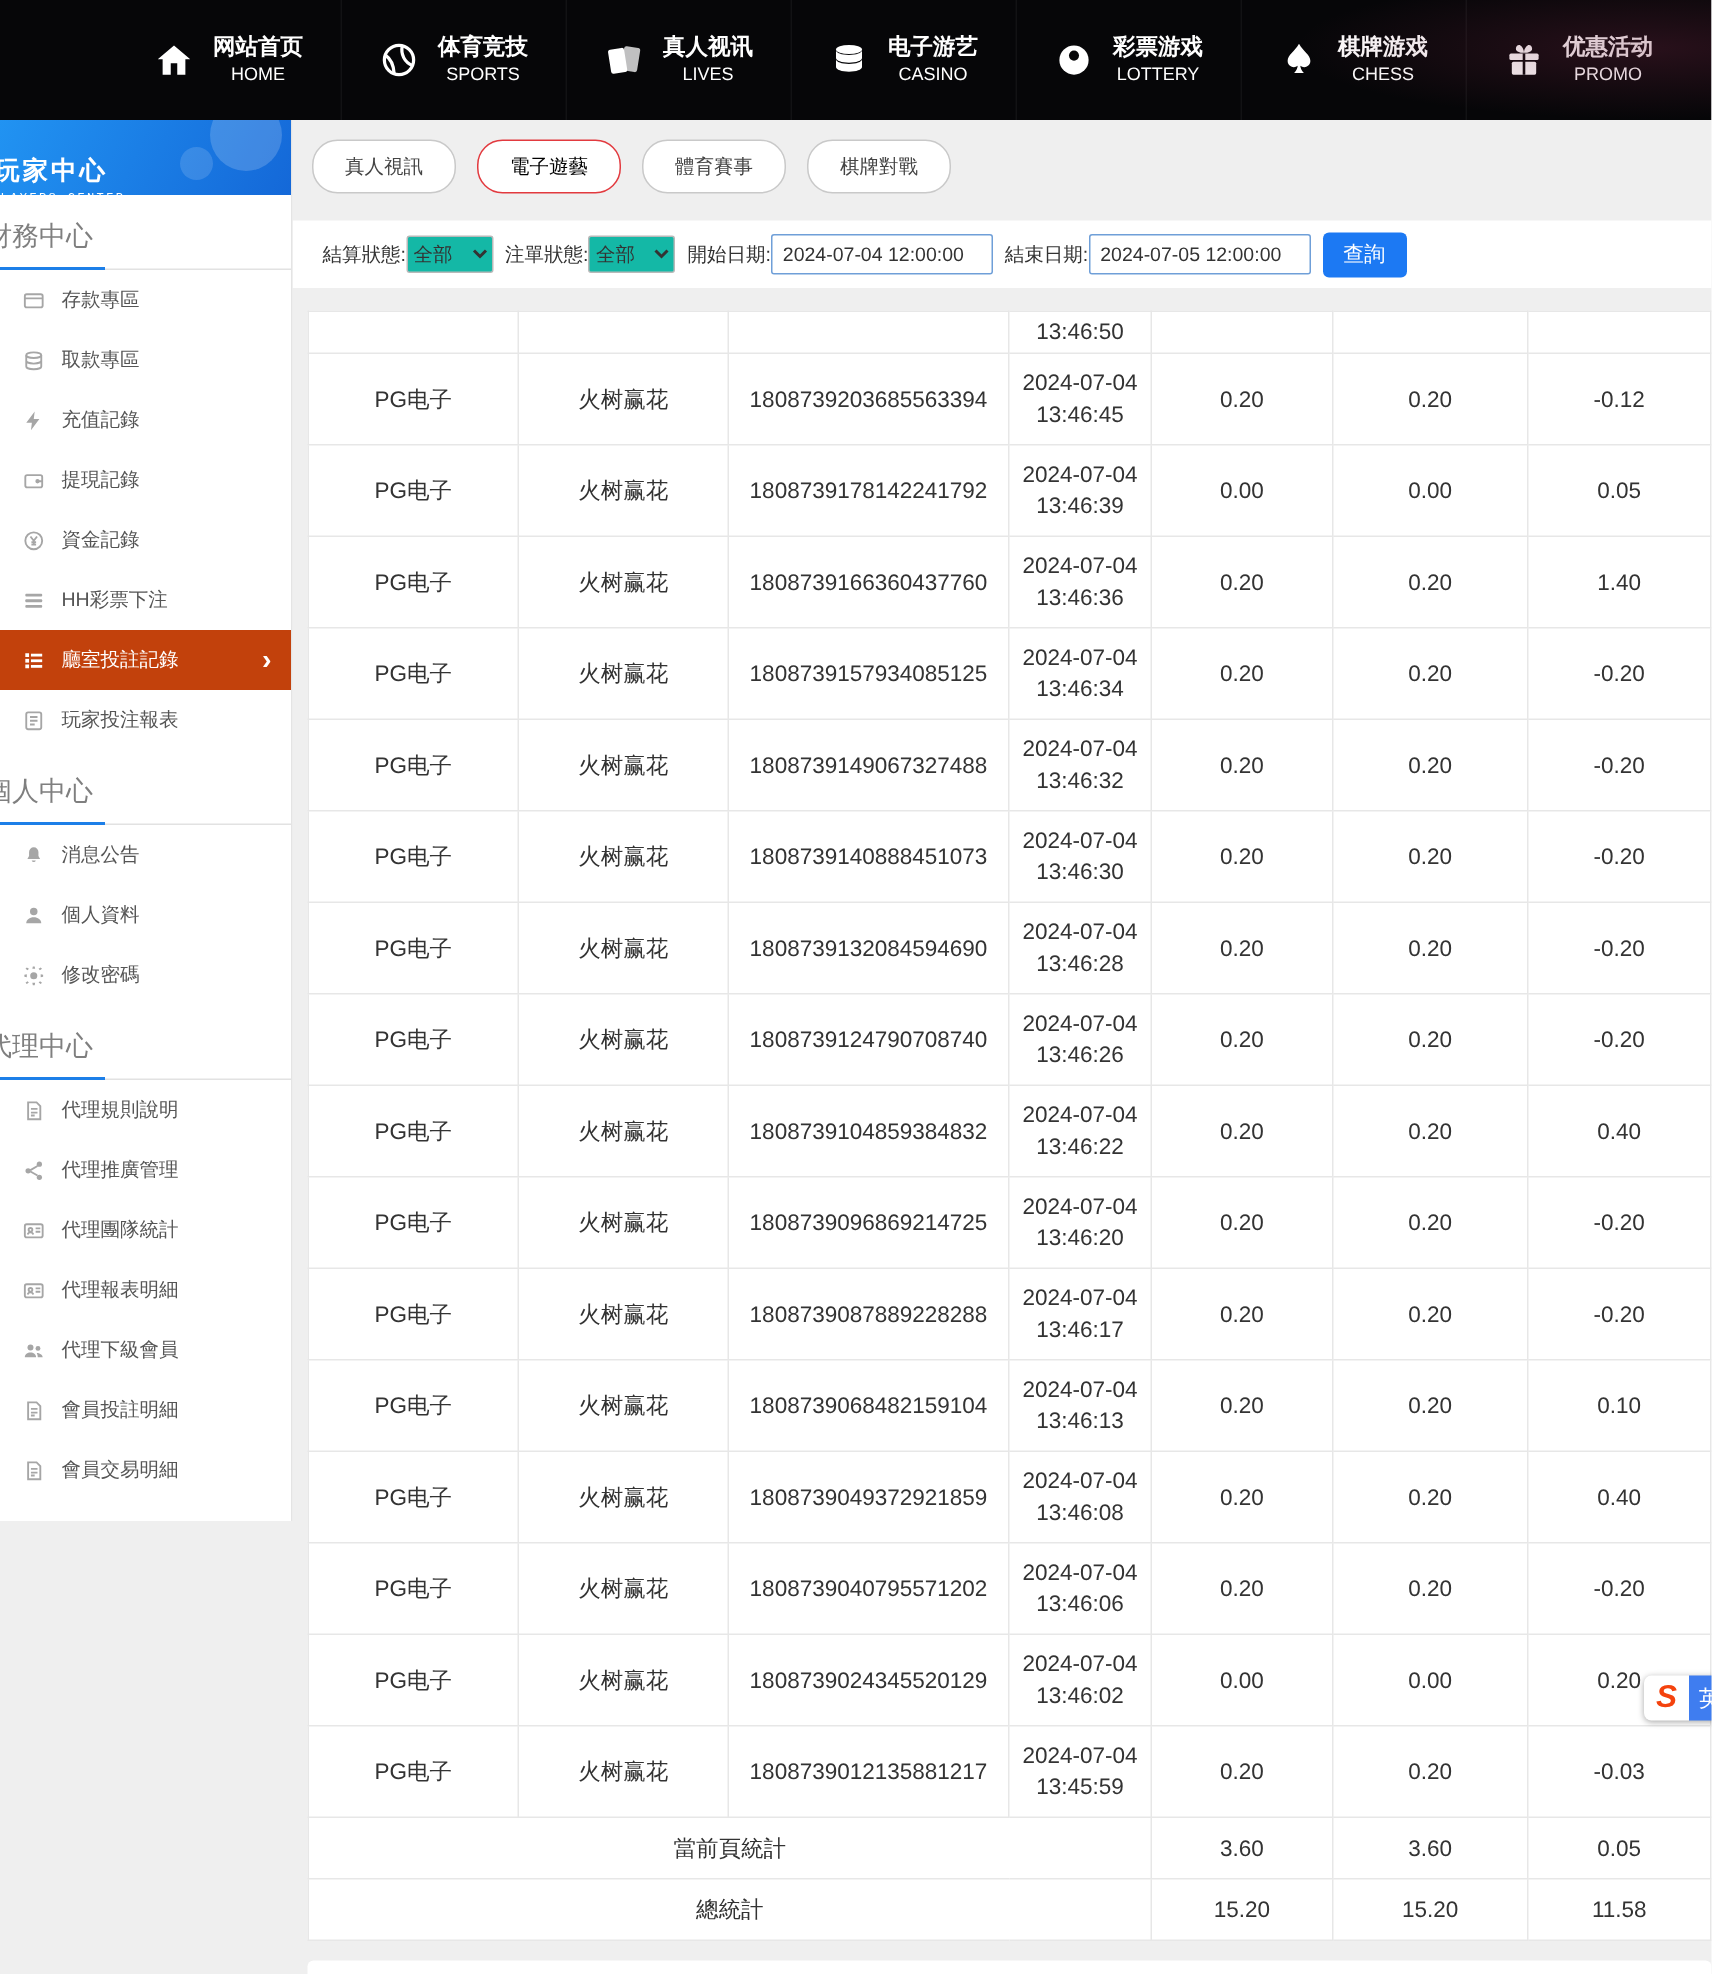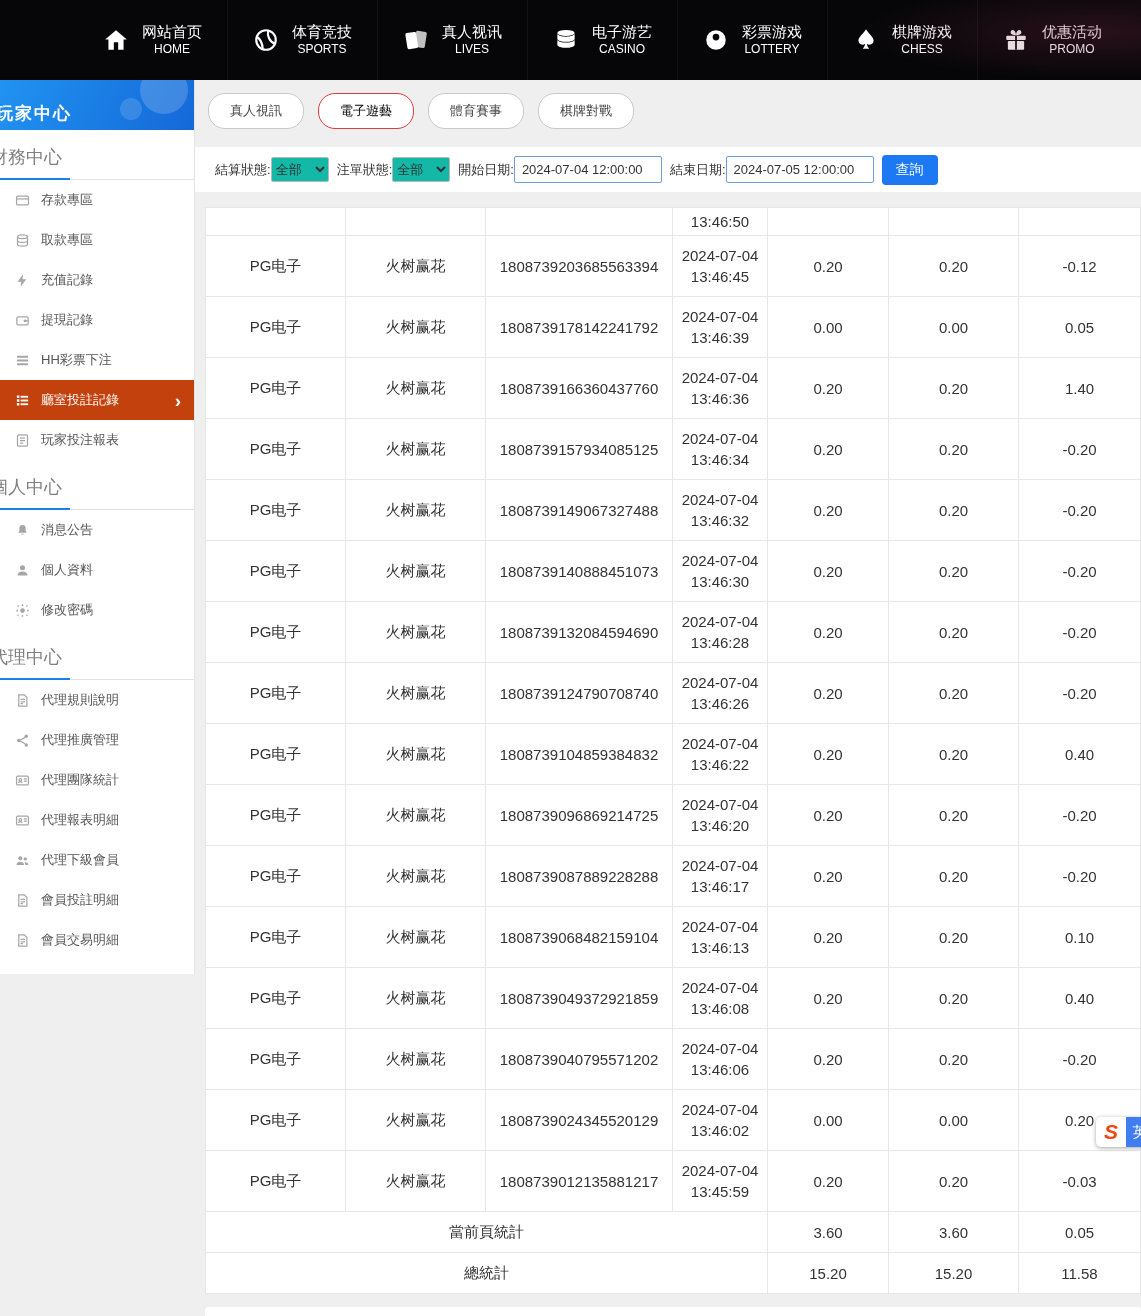--- a/index.html
+++ b/index.html
@@ -14,21 +14,21 @@
             padding-left: 78px; position: relative; overflow: hidden; }
   .topnav::after { content:''; position:absolute; right:0; top:0; width:280px; height:80px;
             background: radial-gradient(ellipse at 85% 40%, rgba(120,40,70,.30), transparent 70%);
             pointer-events:none; }
   .nav-item { display:flex; align-items:center; gap:13px; padding:0 25px; height:80px;
             cursor:pointer; color:#fff; border-left:1px solid rgba(255,255,255,.05); }
   .nav-item:first-child { border-left:none; }
   .nav-icon { width:26px; height:26px; display:inline-flex; color:#fff; }
   .nav-icon svg { width:26px; height:26px; }
   .nav-text { display:flex; flex-direction:column; align-items:center; line-height:1.3; }
-  .nav-text b { font-size:15px; font-weight:400; }
+  .nav-text b { font-size:15px; font-weight:700; }
   .nav-text i { font-style:normal; font-size:12px; }
 
   
   .sidebar { position:absolute; top:80px; left:0; width:195px; background:#fff;
              border-right:1px solid #e4e4e4; overflow:hidden; padding-bottom:14px; z-index:5; }
   .sidebar-header { height:50px; background:linear-gradient(115deg,#2193f2,#1468d8);
              color:#fff; padding-top:22px; position:relative; overflow:hidden;font-family:Liberation Mono, monospace; }
   .sidebar-header::before { content:''; position:absolute; right:6px; top:-14px; width:48px;
              height:48px; border-radius:50%; background:rgba(255,255,255,.18); }
   .sidebar-header::after { content:''; position:absolute; right:52px; top:18px; width:22px;
@@ -212,20 +212,29 @@
       </div>
       <div class="side-item">
         <span class="side-icon">
           <svg viewBox="0 0 24 24" fill="none" stroke="currentColor" stroke-width="2">
             <rect x="3" y="6" width="18" height="13" rx="2"></rect>
             <path d="M15 12.5h6"></path>
             <circle cx="16" cy="12.5" r="1.3" fill="currentColor"></circle>
           </svg>
         </span>
         <span class="side-label">提現記錄</span>
+      </div>
+      <div class="side-item">
+        <span class="side-icon">
+          <svg viewBox="0 0 24 24" fill="none" stroke="currentColor" stroke-width="2">
+            <circle cx="12" cy="12" r="9"></circle>
+            <path d="M8.5 7.5 12 12l3.5-4.5M12 12v5M9.5 13.5h5M9.5 16h5"></path>
+          </svg>
+        </span>
+        <span class="side-label">資金記錄</span>
       </div>
       <div class="side-item">
         <span class="side-icon">
           <svg viewBox="0 0 24 24" fill="currentColor">
             <rect x="3" y="4.5" width="18" height="3" rx="1"></rect>
             <rect x="3" y="10.5" width="18" height="3" rx="1"></rect>
             <rect x="3" y="16.5" width="18" height="3" rx="1"></rect>
           </svg>
         </span>
         <span class="side-label">HH彩票下注</span>

